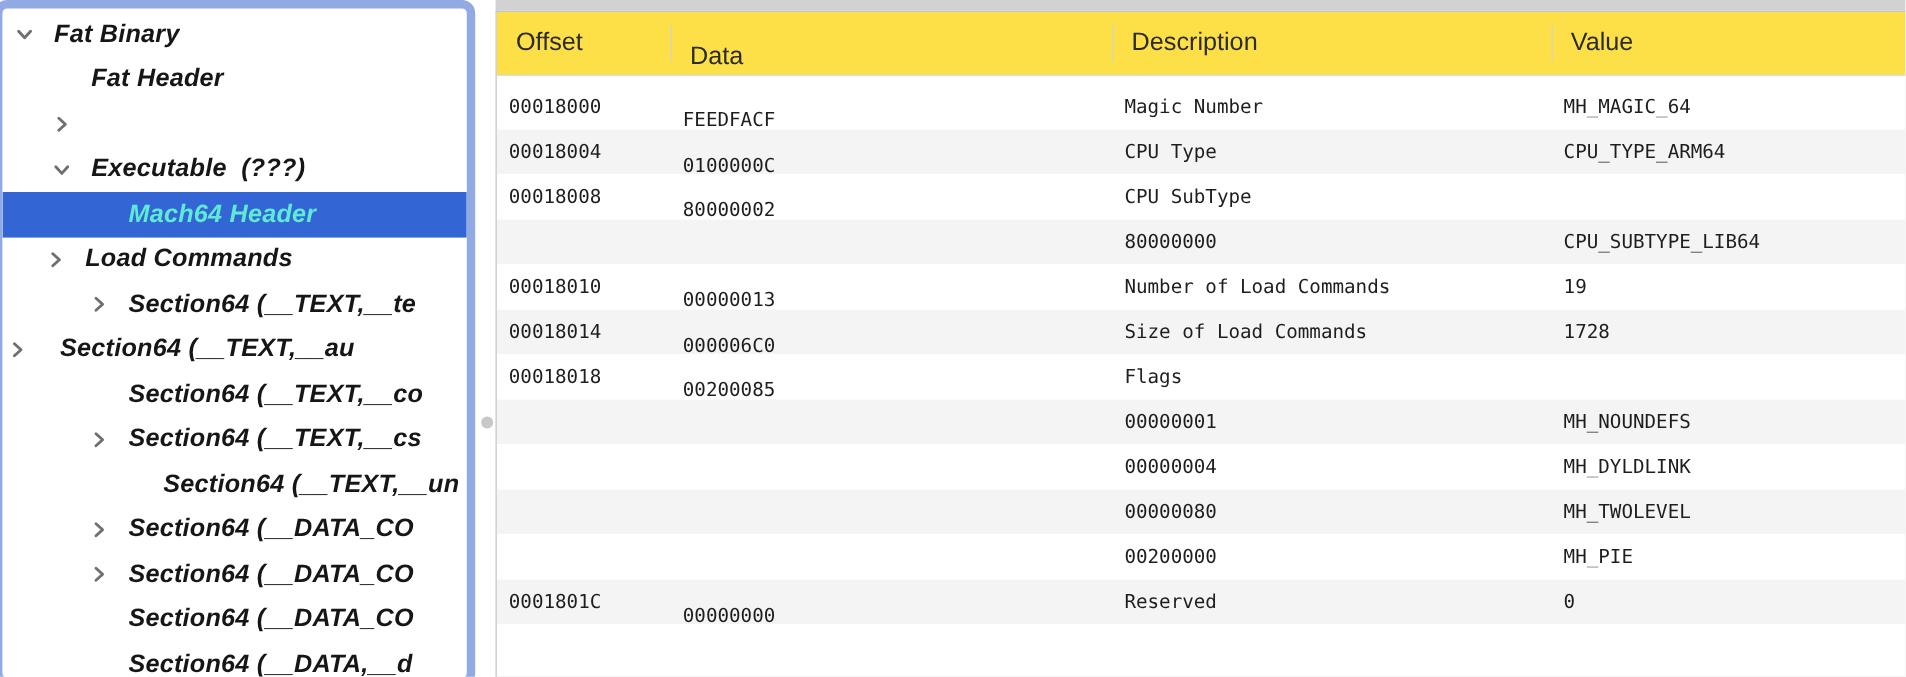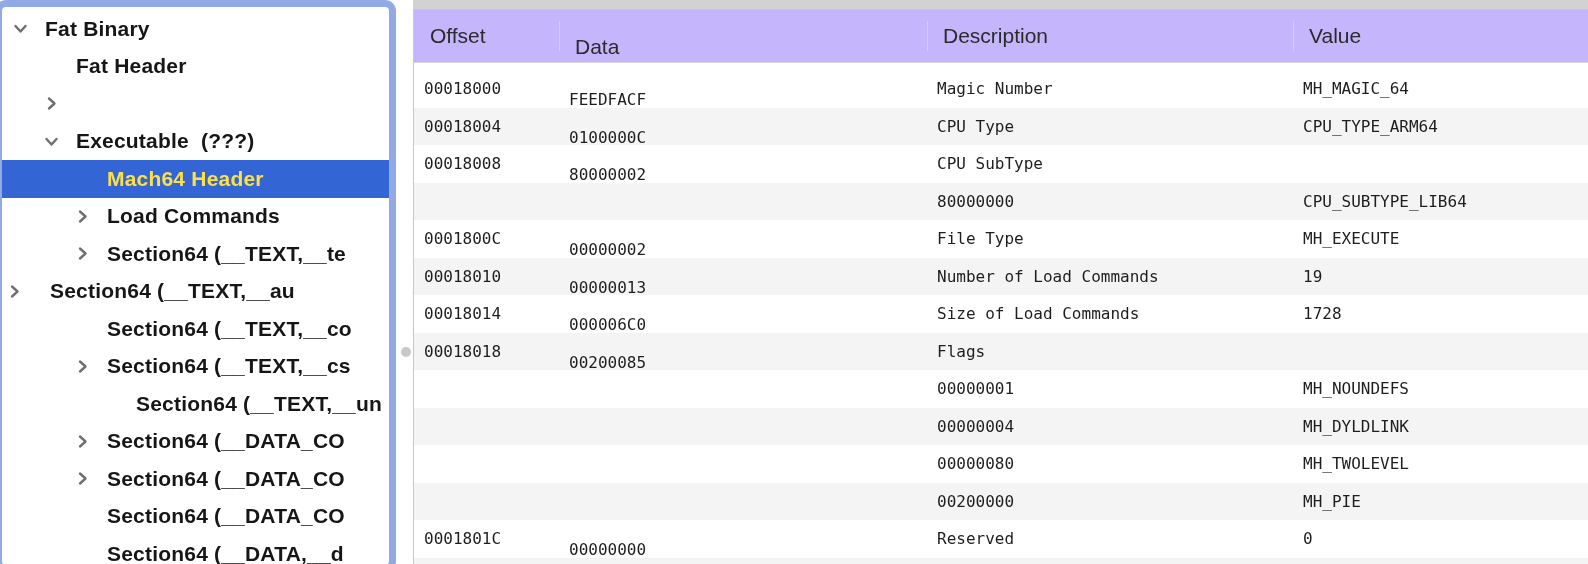--- a/index.html
+++ b/index.html
@@ -19,21 +19,21 @@
     position:absolute;left:413px;top:0;width:1175px;height:564px;
     background:var(--pane-top-strip);
   }
   .table-panel{
     position:absolute;left:0;top:9px;right:0;bottom:0;background:#fff;
     border-top:1px solid #c7c7c7;border-left:1px solid #c7c7c7;
     overflow:hidden;box-sizing:border-box;
   }
   .table-header{
     position:relative;height:52px;border-bottom:1px solid #d8d8d8;
-    display:flex;background:#c4b5fd;
+    display:flex;background:#fde047;
   }
   .th{
     font-size:21px;color:#2b2b2b;display:flex;align-items:center;
     padding-left:16px;box-sizing:border-box;white-space:pre;overflow:hidden;
   }
   .c0{width:145px;flex:none;}
   .c1{width:368px;flex:none;margin-top:22px;}
   .c2{width:366px;flex:none;}
   .c3{flex:1;}
   .vsep{position:absolute;top:11px;width:1px;height:30px;background:#d3d3d3;}
@@ -44,36 +44,36 @@
   .table-body{padding-top:7px;}
   .tr{display:flex;height:37.5px;align-items:center;}
   .tr:nth-child(even){background:var(--row-alt);}
   .td{
     font-family:"DejaVu Sans Mono","Liberation Mono",monospace;
     font-size:16px;color:#1e1e1e;padding-left:10px;box-sizing:border-box;
     white-space:pre;overflow:hidden;
   }
 
   
-  .sidebar{position:absolute;left:0;top:0;width:398px;height:564px;}
+  .sidebar{position:absolute;left:0;top:0;width:398px;height:564px;font-style:italic;}
   .focus-ring{
     position:absolute;left:-5px;top:0;width:401px;height:572px;
     border:7px solid var(--focus-ring);border-radius:11px;box-sizing:border-box;
     pointer-events:none;
   }
   .sidebar-content{
     position:absolute;left:2px;top:7px;width:387px;height:557px;
     background:#fff;overflow:hidden;padding-top:3px;box-sizing:border-box;
   }
   .s-row{
     display:flex;align-items:center;height:37.5px;position:relative;
     font-weight:bold;font-size:21px;color:#161616;white-space:pre;
     box-sizing:border-box;letter-spacing:0.2px;
   }
-  .s-row.selected{background:var(--selection);color:#fde047;}
+  .s-row.selected{background:var(--selection);color:#5eead4;}
   .chev{
     width:24px;margin-right:13px;flex:none;display:flex;
     justify-content:center;align-items:center;height:100%;
   }
   .chev svg{display:block;}
   .chev.down svg{transform:rotate(90deg);}
   .s-label{overflow:hidden;}
 
   
   .split-dot{
@@ -116,26 +116,20 @@
           <div class="td c2">CPU SubType</div>
           <div class="td c3"></div>
         </div>
         <div class="tr">
           <div class="td c0"></div>
           <div class="td c1"></div>
           <div class="td c2">80000000</div>
           <div class="td c3">CPU_SUBTYPE_LIB64</div>
         </div>
         <div class="tr">
-          <div class="td c0">0001800C</div>
-          <div class="td c1">00000002</div>
-          <div class="td c2">File Type</div>
-          <div class="td c3">MH_EXECUTE</div>
-        </div>
-        <div class="tr">
           <div class="td c0">00018010</div>
           <div class="td c1">00000013</div>
           <div class="td c2">Number of Load Commands</div>
           <div class="td c3">19</div>
         </div>
         <div class="tr">
           <div class="td c0">00018014</div>
           <div class="td c1">000006C0</div>
           <div class="td c2">Size of Load Commands</div>
           <div class="td c3">1728</div>
@@ -188,21 +182,21 @@
             <path d="M5 2.5 L10.5 7.5 L5 12.5" fill="none" stroke="#6f6f6f" stroke-width="2.4" stroke-linecap="round" stroke-linejoin="round"></path>
           </svg></span><span class="s-label">Fat Binary</span></div>
       <div class="s-row" style="padding-left: 37px;"><span class="chev"></span><span class="s-label">Fat Header</span></div>
       <div class="s-row" style="padding-left: 37px;"><span class="chev"><svg width="15" height="15" viewBox="0 0 15 15">
             <path d="M5 2.5 L10.5 7.5 L5 12.5" fill="none" stroke="#6f6f6f" stroke-width="2.4" stroke-linecap="round" stroke-linejoin="round"></path>
           </svg></span></div>
       <div class="s-row" style="padding-left: 37px;"><span class="chev down"><svg width="15" height="15" viewBox="0 0 15 15">
             <path d="M5 2.5 L10.5 7.5 L5 12.5" fill="none" stroke="#6f6f6f" stroke-width="2.4" stroke-linecap="round" stroke-linejoin="round"></path>
           </svg></span><span class="s-label">Executable  (???)</span></div>
       <div class="s-row selected" style="padding-left: 68px;"><span class="chev"></span><span class="s-label">Mach64 Header</span></div>
-      <div class="s-row" style="padding-left: 68px;"><span class="chev"><svg width="15" height="15" viewBox="0 0 15 15">
+      <div class="s-row" style="padding-left: 32px;"><span class="chev"><svg width="15" height="15" viewBox="0 0 15 15">
             <path d="M5 2.5 L10.5 7.5 L5 12.5" fill="none" stroke="#6f6f6f" stroke-width="2.4" stroke-linecap="round" stroke-linejoin="round"></path>
           </svg></span><span class="s-label">Load Commands</span></div>
       <div class="s-row" style="padding-left: 68px;"><span class="chev"><svg width="15" height="15" viewBox="0 0 15 15">
             <path d="M5 2.5 L10.5 7.5 L5 12.5" fill="none" stroke="#6f6f6f" stroke-width="2.4" stroke-linecap="round" stroke-linejoin="round"></path>
           </svg></span><span class="s-label">Section64 (__TEXT,__te</span></div>
       <div class="s-row" style=" gap: 11px;"><span class="chev"><svg width="15" height="15" viewBox="0 0 15 15">
             <path d="M5 2.5 L10.5 7.5 L5 12.5" fill="none" stroke="#6f6f6f" stroke-width="2.4" stroke-linecap="round" stroke-linejoin="round"></path>
           </svg></span><span class="s-label">Section64 (__TEXT,__au</span></div>
       <div class="s-row" style="padding-left: 68px; align-items: center;"><span class="chev"></span><span class="s-label">Section64 (__TEXT,__co</span></div>
       <div class="s-row" style="padding-left: 68px;"><span class="chev"><svg width="15" height="15" viewBox="0 0 15 15">

